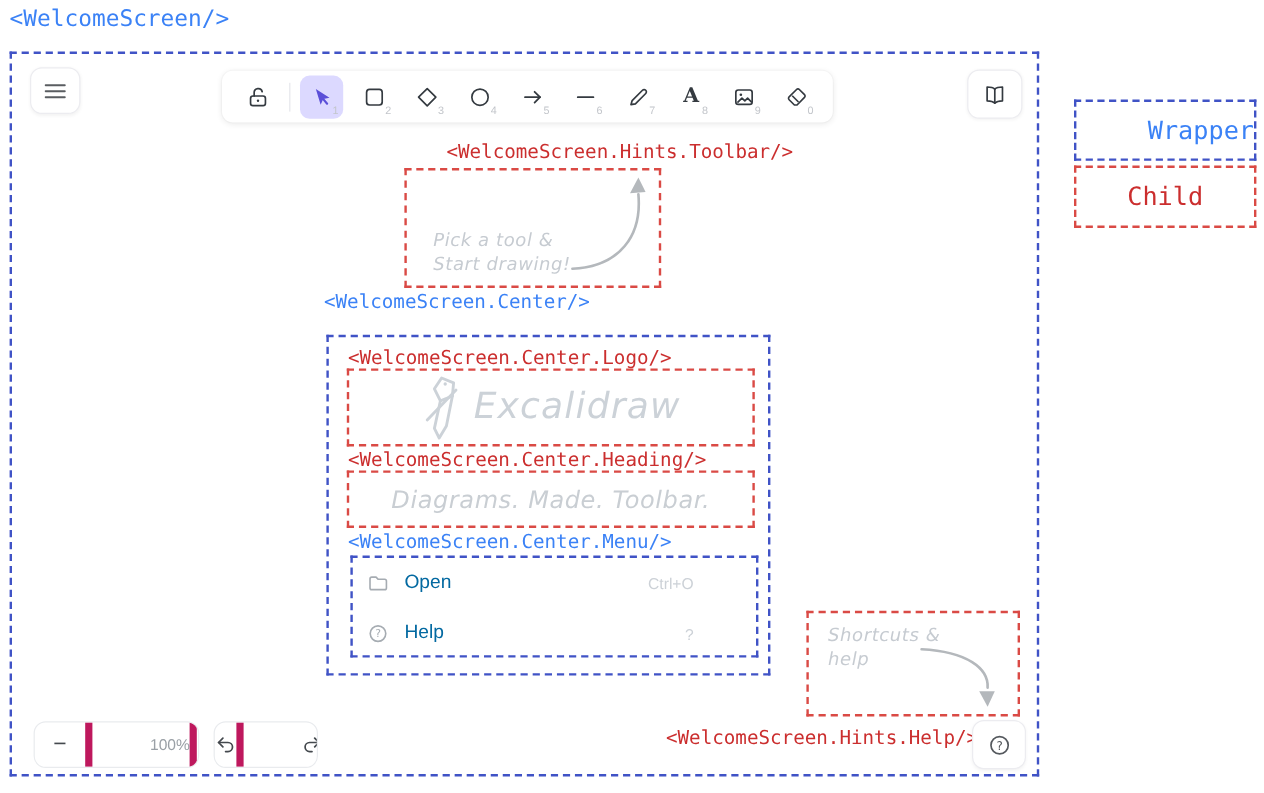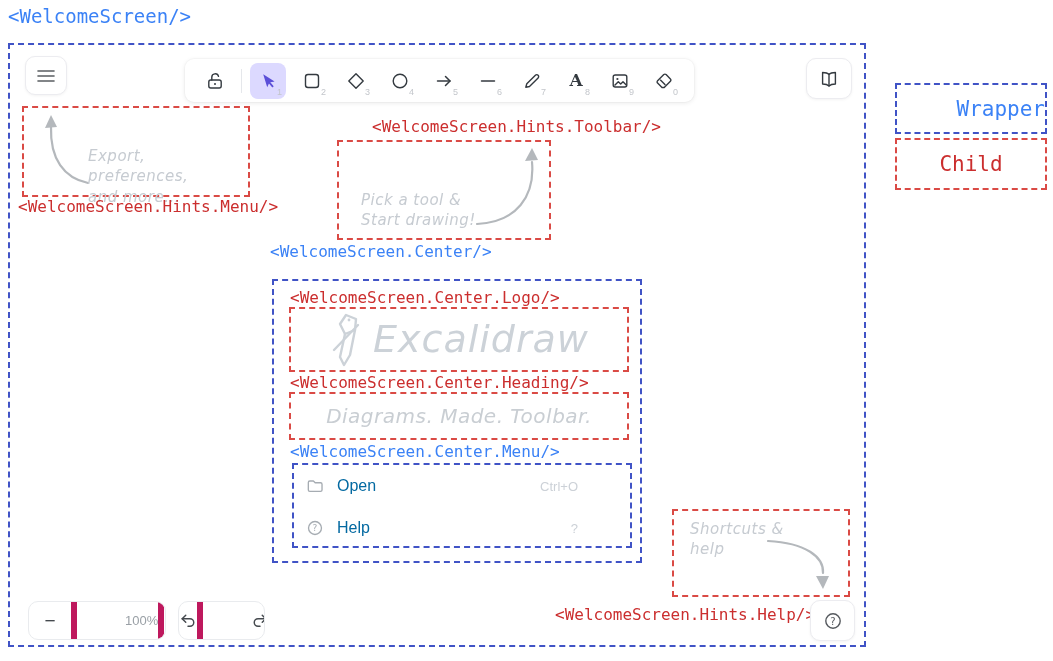--- a/index.html
+++ b/index.html
@@ -52,21 +52,21 @@
   #help-hint-box{left:662px;top:464px;width:174px;height:84px;}
   #help-hint-text{position:absolute;left:16px;top:8px;font-size:15px;}
   #help-hint-arrow{position:absolute;right:2px;top:2px;}
   #help-hint-label{left:545px;top:560px;width:252px;text-align:right;}
 
   
   #center-label{left:260px;top:197px;}
   #center-box{left:262px;top:234px;width:366px;height:280px;}
   #logo-label{left:16px;top:7px;}
   #logo-box{left:15px;top:26px;width:336px;height:61px;display:flex;align-items:center;justify-content:center;gap:10px;}
-  #logo-text{font-size:38px;color:#ccd2d8;letter-spacing:1px;}
+  #logo-text{font-size:30px;color:#ccd2d8;letter-spacing:1px;}
   #heading-label{left:16px;top:92px;}
   #heading-box{left:15px;top:111px;width:336px;height:44px;display:flex;align-items:center;justify-content:center;}
   #heading-text{font-size:20px;color:#c9ced3;}
   #center-menu-label{left:16px;top:161px;}
   #center-menu-box{left:18px;top:182px;width:336px;height:81px;}
   .menu-row{position:absolute;left:12px;right:12px;height:24px;display:flex;align-items:center;cursor:pointer;}
   .menu-row .mi-label{font-size:16px;color:#0369a1;margin-left:13px;}
   .menu-row .mi-shortcut{margin-left:auto;margin-right:40px;font-size:13px;color:#ccd1d7;}
   #menu-row-open{top:9px;}
   #menu-row-help{top:51px;}
@@ -225,31 +225,20 @@
     <span>
       <svg width="20" height="20" viewBox="0 0 20 20">
           <g fill="none" stroke="#343a40" stroke-width="1.4" stroke-linecap="round" stroke-linejoin="round">
             <path d="M10 5.3 C8.6 3.9 6.6 3.5 3.6 3.5 V15 c3 0 5 .5 6.4 1.9 c1.4-1.4 3.4-1.9 6.4-1.9 V3.5 C13.4 3.5 11.4 3.9 10 5.3 Z"></path>
             <line x1="10" y1="5.3" x2="10" y2="16.9"></line>
           </g>
         </svg>
     </span>
   </div>
 
-  <div id="menu-hint-box" class="red-box">
-    <svg id="menu-hint-arrow" width="62" height="80" viewBox="0 0 62 80">
-      <path d="M52 72 C 28 67, 14 48, 15 16" fill="none" stroke="#b4b8bc" stroke-width="2.2" stroke-linecap="round"></path>
-      <path d="M15 4 L9 17 L21 16 Z" fill="#b4b8bc"></path>
-    </svg>
-    <div id="menu-hint-text" class="hand">
-      <div>Export, preferences,</div>
-      <div>and more...</div>
-    </div>
-  </div>
-  <div id="menu-hint-label" class="ann-label mono red-t">&lt;WelcomeScreen.Hints.Menu/&gt;</div>
 
   <div id="toolbar-hint-label" class="ann-label mono red-t">&lt;WelcomeScreen.Hints.Toolbar/&gt;</div>
   <div id="toolbar-hint-box" class="red-box">
     <svg id="toolbar-hint-arrow" width="76" height="90" viewBox="0 0 76 90">
       <path d="M8 80 C 48 78, 66 52, 63 18" fill="none" stroke="#b4b8bc" stroke-width="2.2" stroke-linecap="round"></path>
       <path d="M63 4 L56 17 L69 16 Z" fill="#b4b8bc"></path>
     </svg>
     <div id="toolbar-hint-text" class="hand">
       <div>Pick a tool &amp;</div>
       <div>Start drawing!</div>

